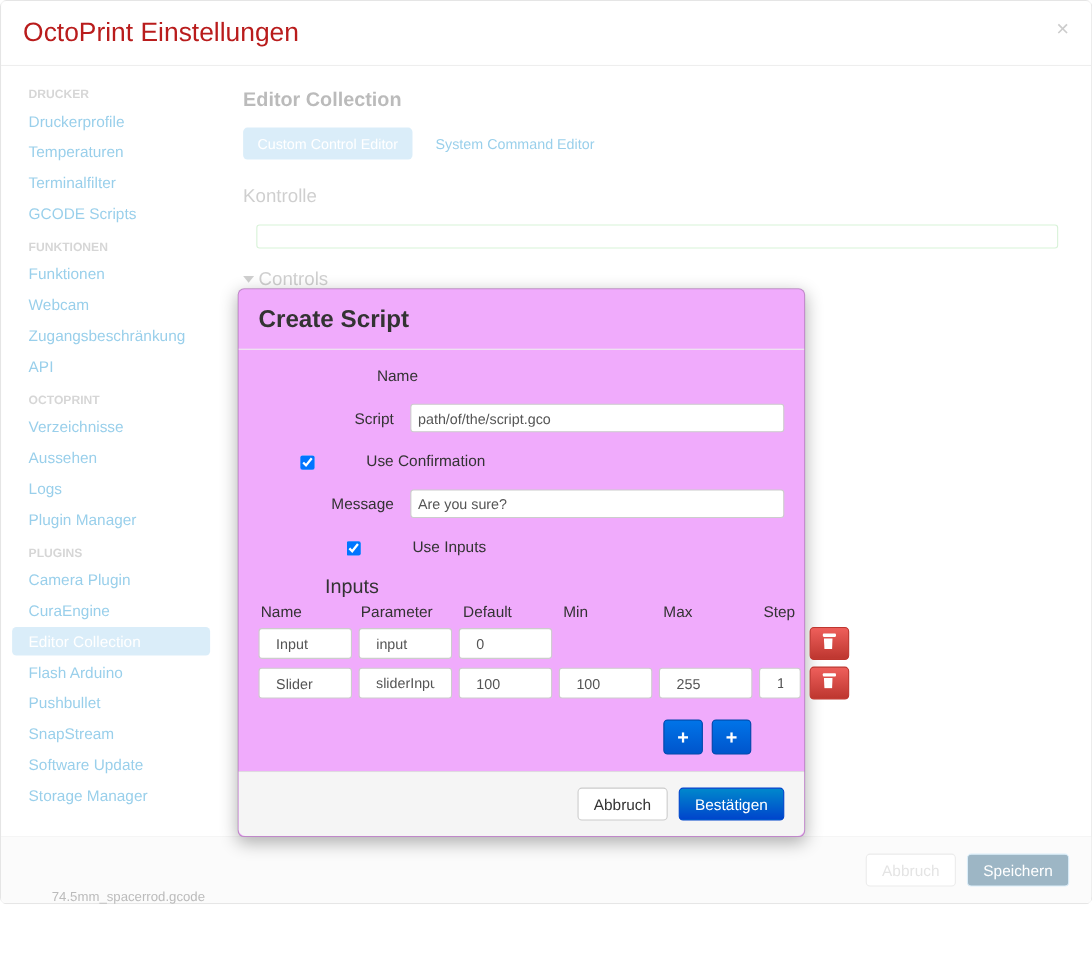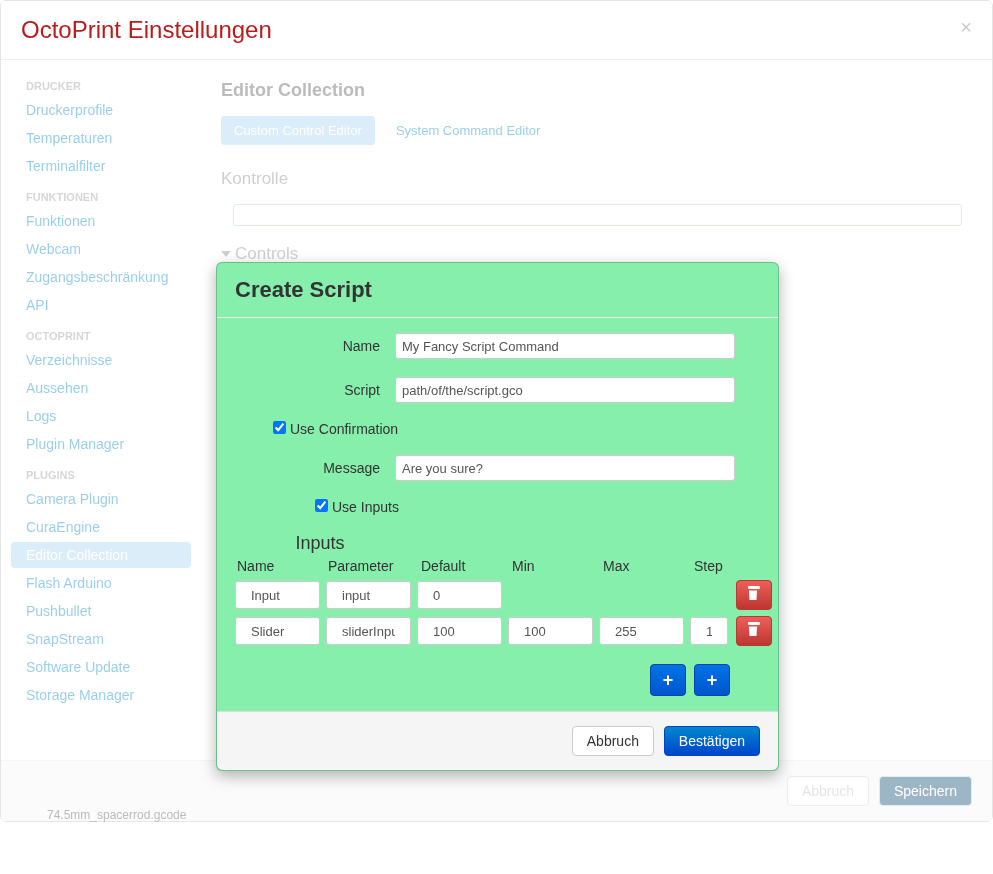--- a/index.html
+++ b/index.html
@@ -32,30 +32,30 @@
 .caret-down { display:inline-block; width:0; height:0; border-left:5px solid transparent; border-right:5px solid transparent; border-top:6px solid #888; }
 
 .settings-footer { border-top: 1px solid #e5e5e5; background: #f5f5f5; padding: 15px 20px; text-align: right; border-radius: 0 0 6px 6px;}
 .btn { display: inline-block; padding: 6px 14px; font-size: 14px; border-radius: 4px; cursor: pointer; border: 1px solid #ccc; background: #fff; color: #333; }
 .btn.disabled { color: #bbb; }
 .btn-primary { background: #006dcc; background-image: linear-gradient(to bottom, #0088cc, #0044cc); color: #fff; border: 1px solid #0044cc; }
 .btn-info-light { background: #0c4a6e; color: #fff; border: 1px solid #a3d2ef; }
 
 .overlay { position: absolute; top: 0; left: 0; right: 0; bottom: 0; background: rgba(255,255,255,0.6); }
 
-.modal { position: absolute; top: 261px; left: 215px; width: 563px; background: #86efac; border: 1px solid rgba(0,0,0,0.2); border-radius: 6px; box-shadow: 0 5px 15px rgba(0,0,0,0.3); }
+.modal { position: absolute; top: 261px; left: 215px; width: 516px; background: #f0abfc; border: 1px solid rgba(0,0,0,0.2); border-radius: 6px; box-shadow: 0 5px 15px rgba(0,0,0,0.3); }
 .modal-header { padding: 14px 18px; border-bottom: 1px solid #eee; }
 .modal-header h3 { font-size: 22px; font-weight: bold; color: #333; }
 .modal-body { padding: 15px 18px; }
 .modal-footer { padding: 14px 18px; border-top: 1px solid #ddd; background: #f5f5f5; text-align: right; border-radius: 0 0 6px 6px; }
 
 .form-row { display: flex; align-items: center; margin-bottom: 18px; }
 .form-label { width: 160px; text-align: right; padding-right: 15px; font-size: 14px; color: #333; }
 .form-input { flex: 0 0 340px; padding: 4px 6px; font-size: 13px; border: 1px solid #ccc; border-radius: 3px; height: 26px; color: #555;}
-.checkbox-row { display: flex; align-items: flex-start; margin-bottom: 18px; padding-left: 38px;}
+.checkbox-row { display: flex; align-items: flex-end; margin-bottom: 18px; padding-left: 38px; gap: 43px;}
 .checkbox-row input { margin-right: 4px; }
 .checkbox-row label { font-size: 14px; }
 
 .inputs-wrap { margin-top: 10px; }
 .inputs-heading { text-align: center; width: 160px; font-size: 18px; margin-bottom: 4px; }
 .inputs-header-row, .inputs-data-row { display: grid; grid-template-columns: 85px 85px 85px 85px 85px 40px 40px; gap: 6px; align-items: center; margin-bottom: 6px;}
 .inputs-header-row .col-label { font-size: 14px; color: #333; }
 .col-label:nth-child(1), .col-label:nth-child(2) { padding-left: 2px;}
 .col-label:nth-child(3), .col-label:nth-child(4), .col-label:nth-child(5), .col-label:nth-child(6) { padding-left: 4px;}
 .cell-input { width: 100%; padding: 4px 15px; font-size: 13px; border: 1px solid #ccc; border-radius: 3px; height: 28px; color:#555;}
@@ -80,20 +80,21 @@
     <h2>OctoPrint Einstellungen</h2>
     <span class="close-x">×</span>
   </div>
 
   <div class="settings-body">
     <div class="sidebar" id="sidebar">
         <div class="sidebar-heading">Drucker</div>
         <div class="sidebar-item">Druckerprofile</div>
         <div class="sidebar-item">Temperaturen</div>
         <div class="sidebar-item">Terminalfilter</div>
+        <div class="sidebar-item">GCODE Scripts</div>
         <div class="sidebar-heading">Funktionen</div>
         <div class="sidebar-item">Funktionen</div>
         <div class="sidebar-item">Webcam</div>
         <div class="sidebar-item">Zugangsbeschränkung</div>
         <div class="sidebar-item">API</div>
         <div class="sidebar-heading">OctoPrint</div>
         <div class="sidebar-item">Verzeichnisse</div>
         <div class="sidebar-item">Aussehen</div>
         <div class="sidebar-item">Logs</div>
         <div class="sidebar-item">Plugin Manager</div>
@@ -131,21 +132,20 @@
   <div class="bottom-file">74.5mm_spacerrod.gcode</div>
 
   <div class="modal">
     <div class="modal-header">
       <h3>Create Script</h3>
     </div>
     <div class="modal-body">
 
       <div class="form-row">
         <div class="form-label">Name</div>
-        <input class="form-input" value="My Fancy Script Command" style="">
       </div>
 
       <div class="form-row">
         <div class="form-label">Script</div>
         <input class="form-input" value="path/of/the/script.gco" style="">
       </div>
 
       <div class="checkbox-row">
         <input type="checkbox" checked="" style="">
         <label>Use Confirmation</label>

